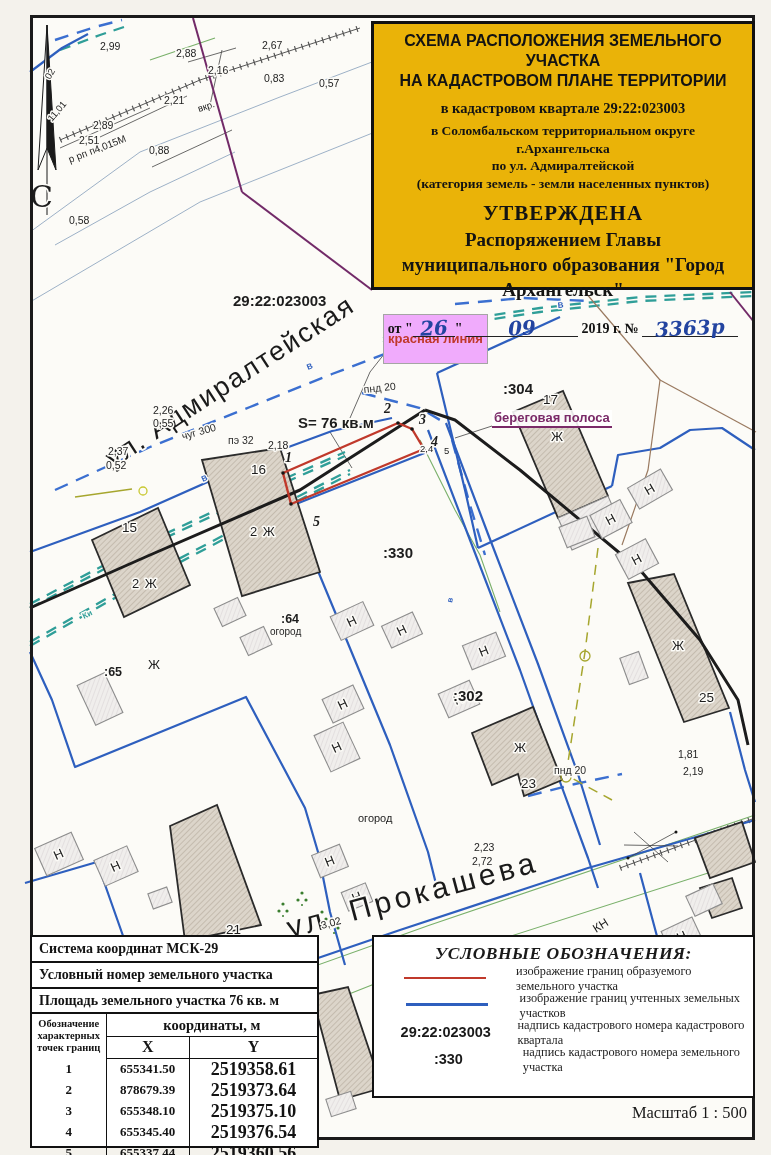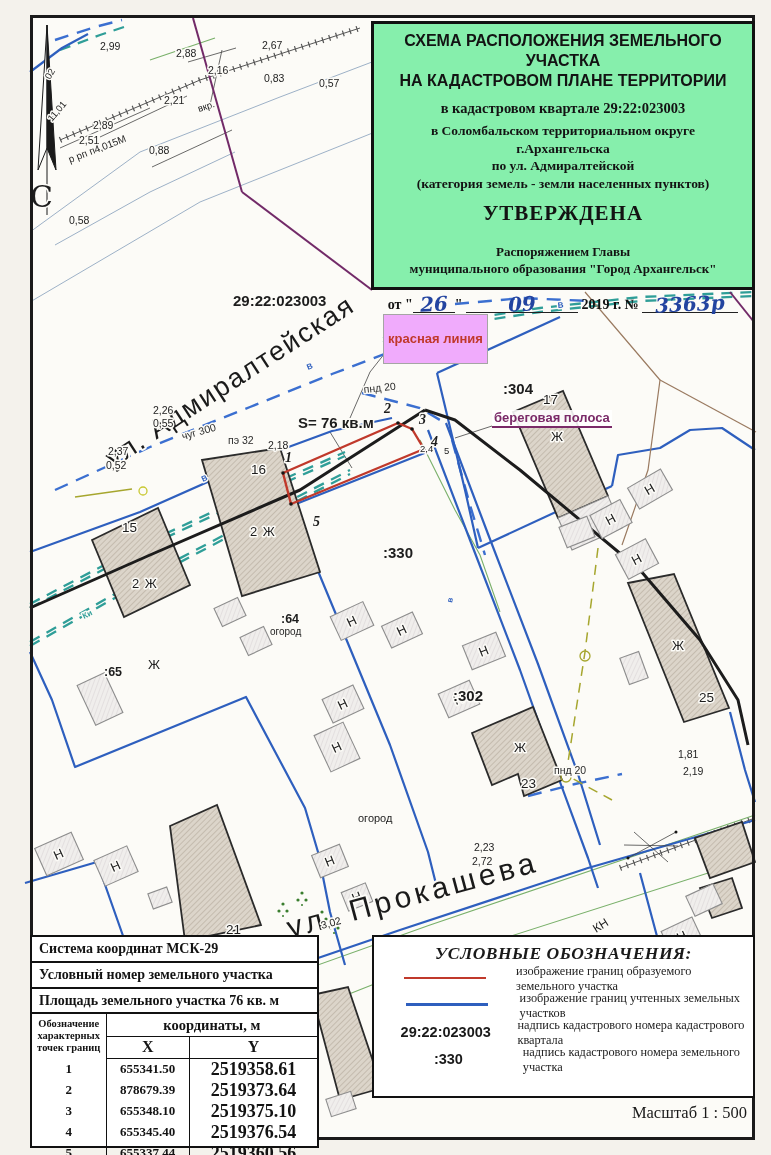--- a/index.html
+++ b/index.html
@@ -52,27 +52,27 @@
   .c-els2{font-size:10px;}
   .c-pipe{font-size:10.5px;fill:#2b2b2b;}
   .c-pipe2{font-size:12px;}
   .c-tinyT{font-size:8px;fill:#2f9e98;font-weight:700;}
   .c-tinyB{font-size:8px;fill:#2e5fbe;font-weight:700;}
   .c-north{font-family:"DejaVu Serif",serif;font-size:30px;}
   .c-small{font-size:10px;}
   .c-small2{font-size:11px;}
 
   
-  .titleblock{position:absolute;left:371px;top:21px;width:384px;height:269px;background:#86efac;
+  .titleblock{position:absolute;left:371px;top:21px;width:384px;height:269px;background:#eab308;
     border:3px solid #111;z-index:4;text-align:center;color:#131313;padding-top:7px;}
   .tb-main{font-family:"Liberation Sans",sans-serif;font-weight:700;font-size:16px;line-height:1.25;}
   .tb-q{font-family:"Liberation Serif",serif;font-weight:700;font-size:14.5px;margin-top:9px;}
   .tb-d{font-family:"Liberation Serif",serif;font-weight:700;font-size:13.5px;line-height:1.3;margin-top:5px;}
   .tb-approved{font-family:"Liberation Serif",serif;font-weight:700;font-size:21px;letter-spacing:1px;margin-top:9px;}
-  .tb-order{font-family:"Liberation Serif",serif;font-weight:700;font-size:13px;line-height:1.3;margin-top:18px;}
+  .tb-order{font-family:"Liberation Serif",serif;font-weight:700;font-size:19px;line-height:1.3;margin-top:2px;}
   .tb-date{font-family:"Liberation Serif",serif;font-weight:700;font-size:14px;margin-top:14px;}
   .u{display:inline-block;border-bottom:1.5px solid #222;text-align:center;line-height:1;}
   .u1{width:42px;}.u2{width:112px;}.u3{width:96px;}
   .hand{font-family:"DejaVu Serif",serif;font-style:italic;font-weight:700;color:#2344a0;
         font-size:20px;display:inline-block;transform:rotate(-3deg);position:relative;top:2px;}
 
   .krl{position:absolute;left:383px;top:314px;z-index:3;background:#f0abfc;border:1px solid #a5a5a5;
        color:#c0392b;font-weight:700;font-size:13px;padding:16px 4px;line-height:1.25;}
   .bp{position:absolute;left:492px;top:410px;z-index:3;background:rgba(255,255,255,.88);
       color:#7a2a68;font-weight:700;font-size:13px;border-bottom:2px solid #7a2a68;

